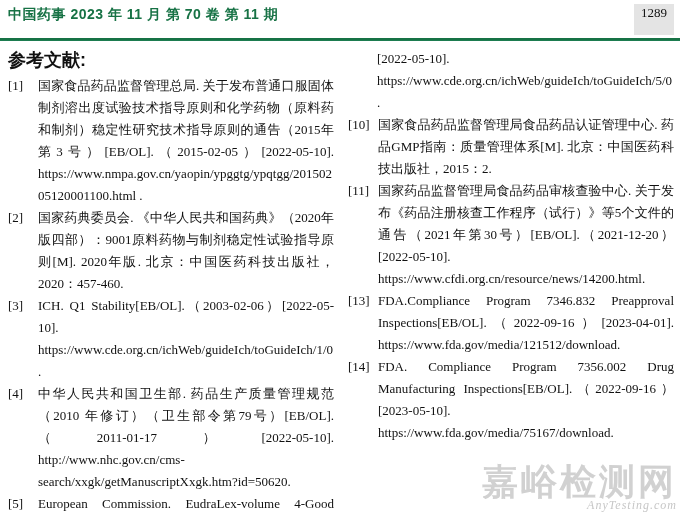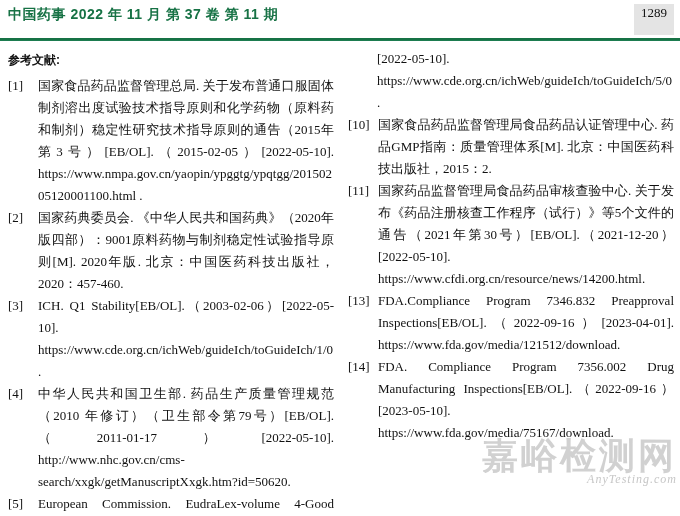--- a/index.html
+++ b/index.html
@@ -43,21 +43,21 @@
   .content {
     display: flex;
     gap: 14px;
     padding: 7px 6px 0 8px;
   }
   .col { width: 326px; }
   .col-right { width: 326px; }
   .refs-heading {
     font-family: "Liberation Sans", "DejaVu Sans", sans-serif;
     font-weight: bold;
-    font-size: 12px;
+    font-size: 18px;
     line-height: 24px;
     margin-bottom: 3px;
   }
   .ref {
     display: flex;
     font-size: 13px;
     line-height: 22px;
   }
   .ref-id {
     flex: 0 0 30px;
@@ -72,21 +72,21 @@
     margin-left: 29px;
     font-size: 13px;
     line-height: 22px;
     text-align: justify;
     word-break: break-word;
   }
   
   .watermark {
     position: absolute;
     right: 3px;
-    bottom: 28px;
+    bottom: 2px;
     text-align: right;
     pointer-events: none;
     z-index: 5;
   }
   .wm-cn {
     font-family: "Liberation Sans", "DejaVu Sans", sans-serif;
     font-size: 36px;
     font-weight: bold;
     letter-spacing: 3px;
     color: rgba(172, 172, 172, 0.55);
@@ -99,21 +99,21 @@
     color: rgba(160, 160, 160, 0.6);
     line-height: 18px;
     margin-top: -4px;
     letter-spacing: 1px;
   }
 </style>
 </head>
 <body>
 
 <div class="header">
-  <div class="journal-line">中国药事 2022 年 11 月 第 37 卷 第 11 期</div>
+  <div class="journal-line">中国药事 2023 年 11 月 第 70 卷 第 11 期</div>
   <div class="page-number">1289</div>
 </div>
 <div class="header-rule"></div>
 
 <div class="content">
 
   <div class="col">
     <div class="refs-heading">参考文献:</div>
 
     <div class="ref">

